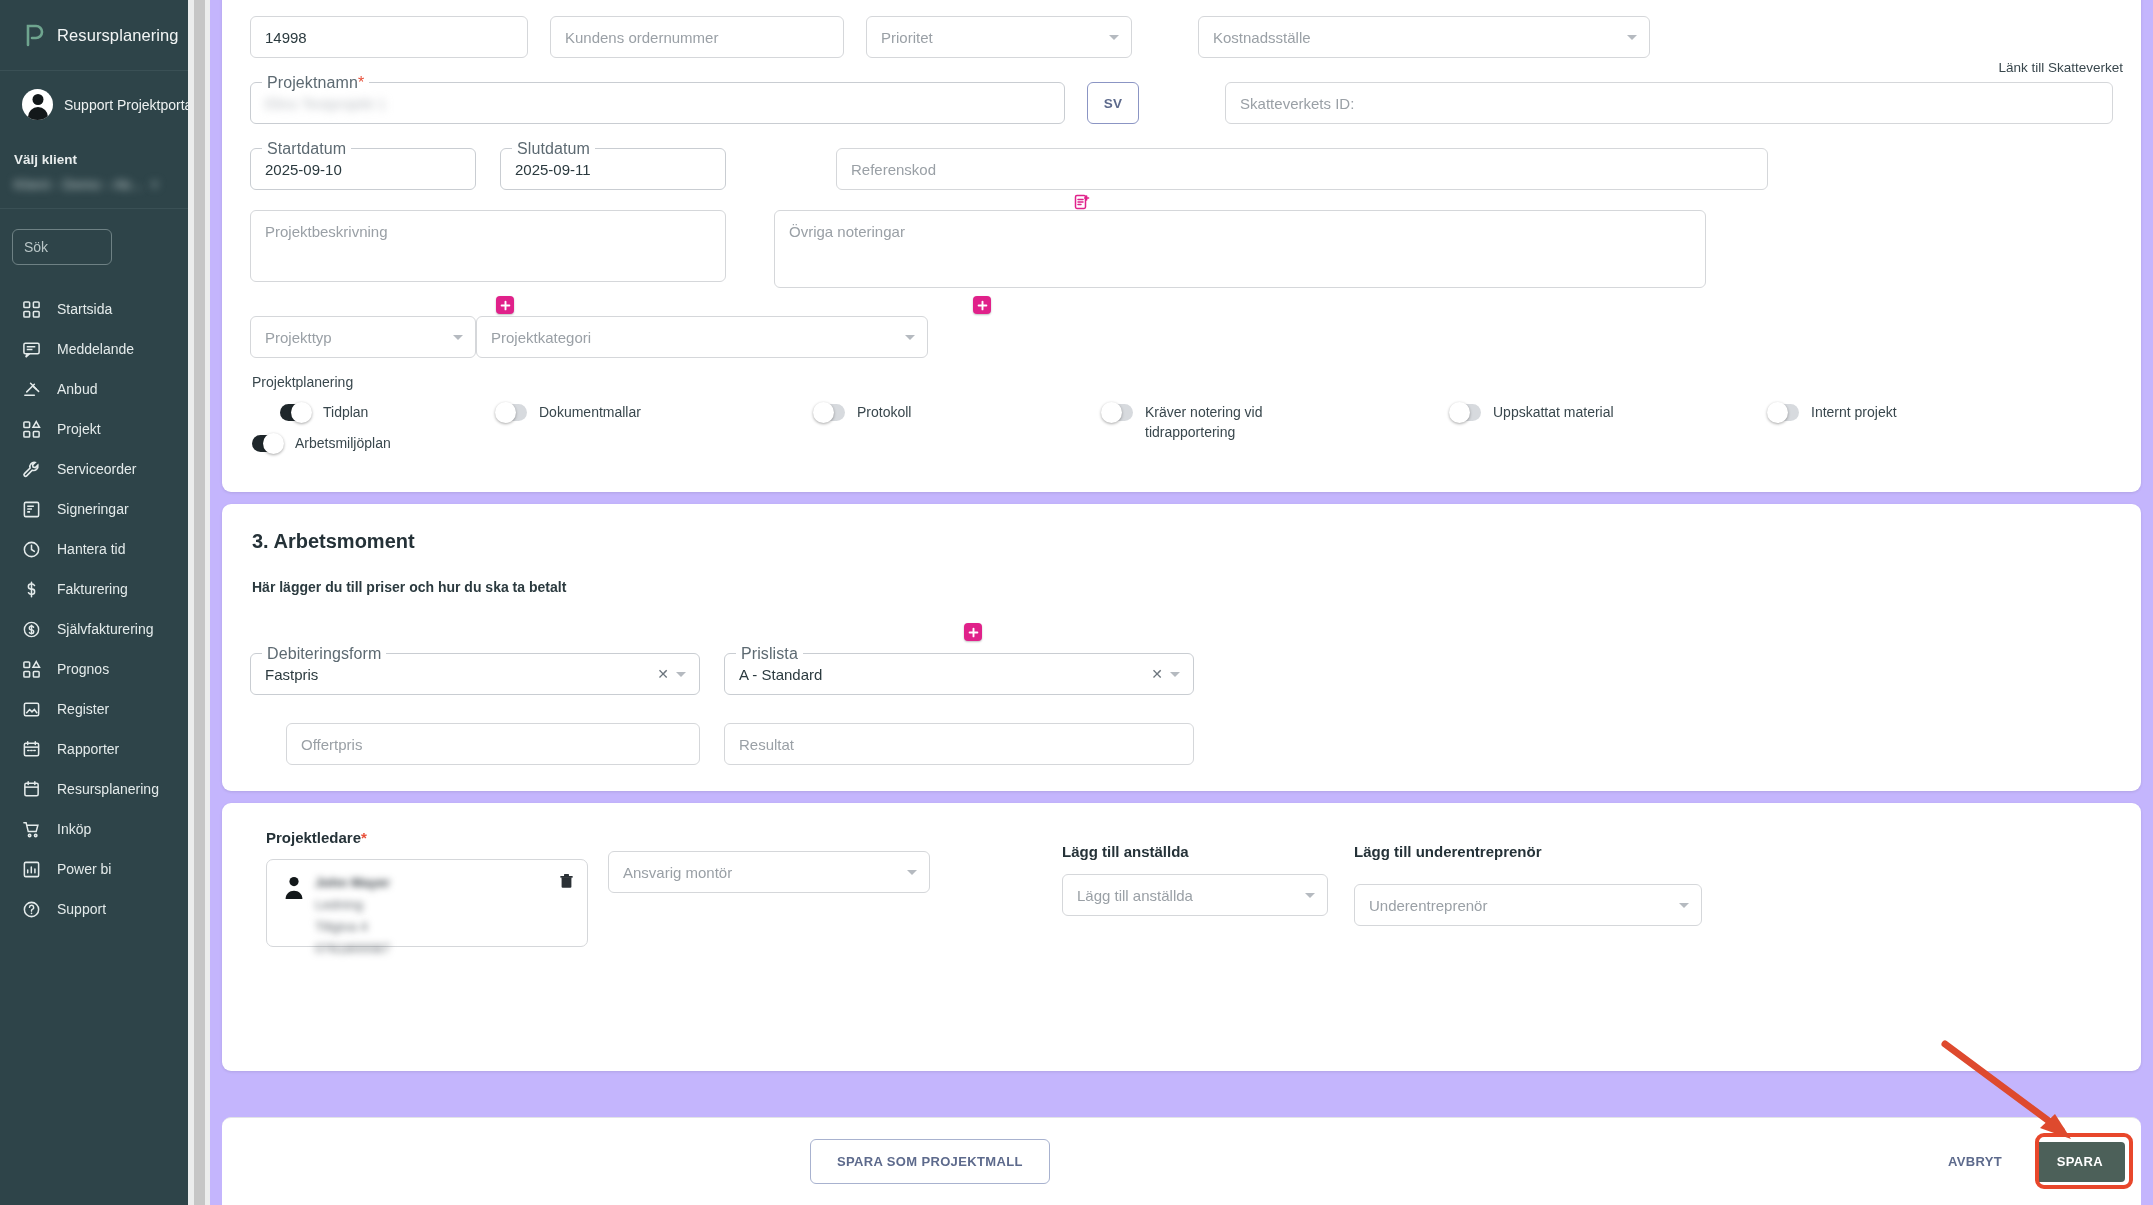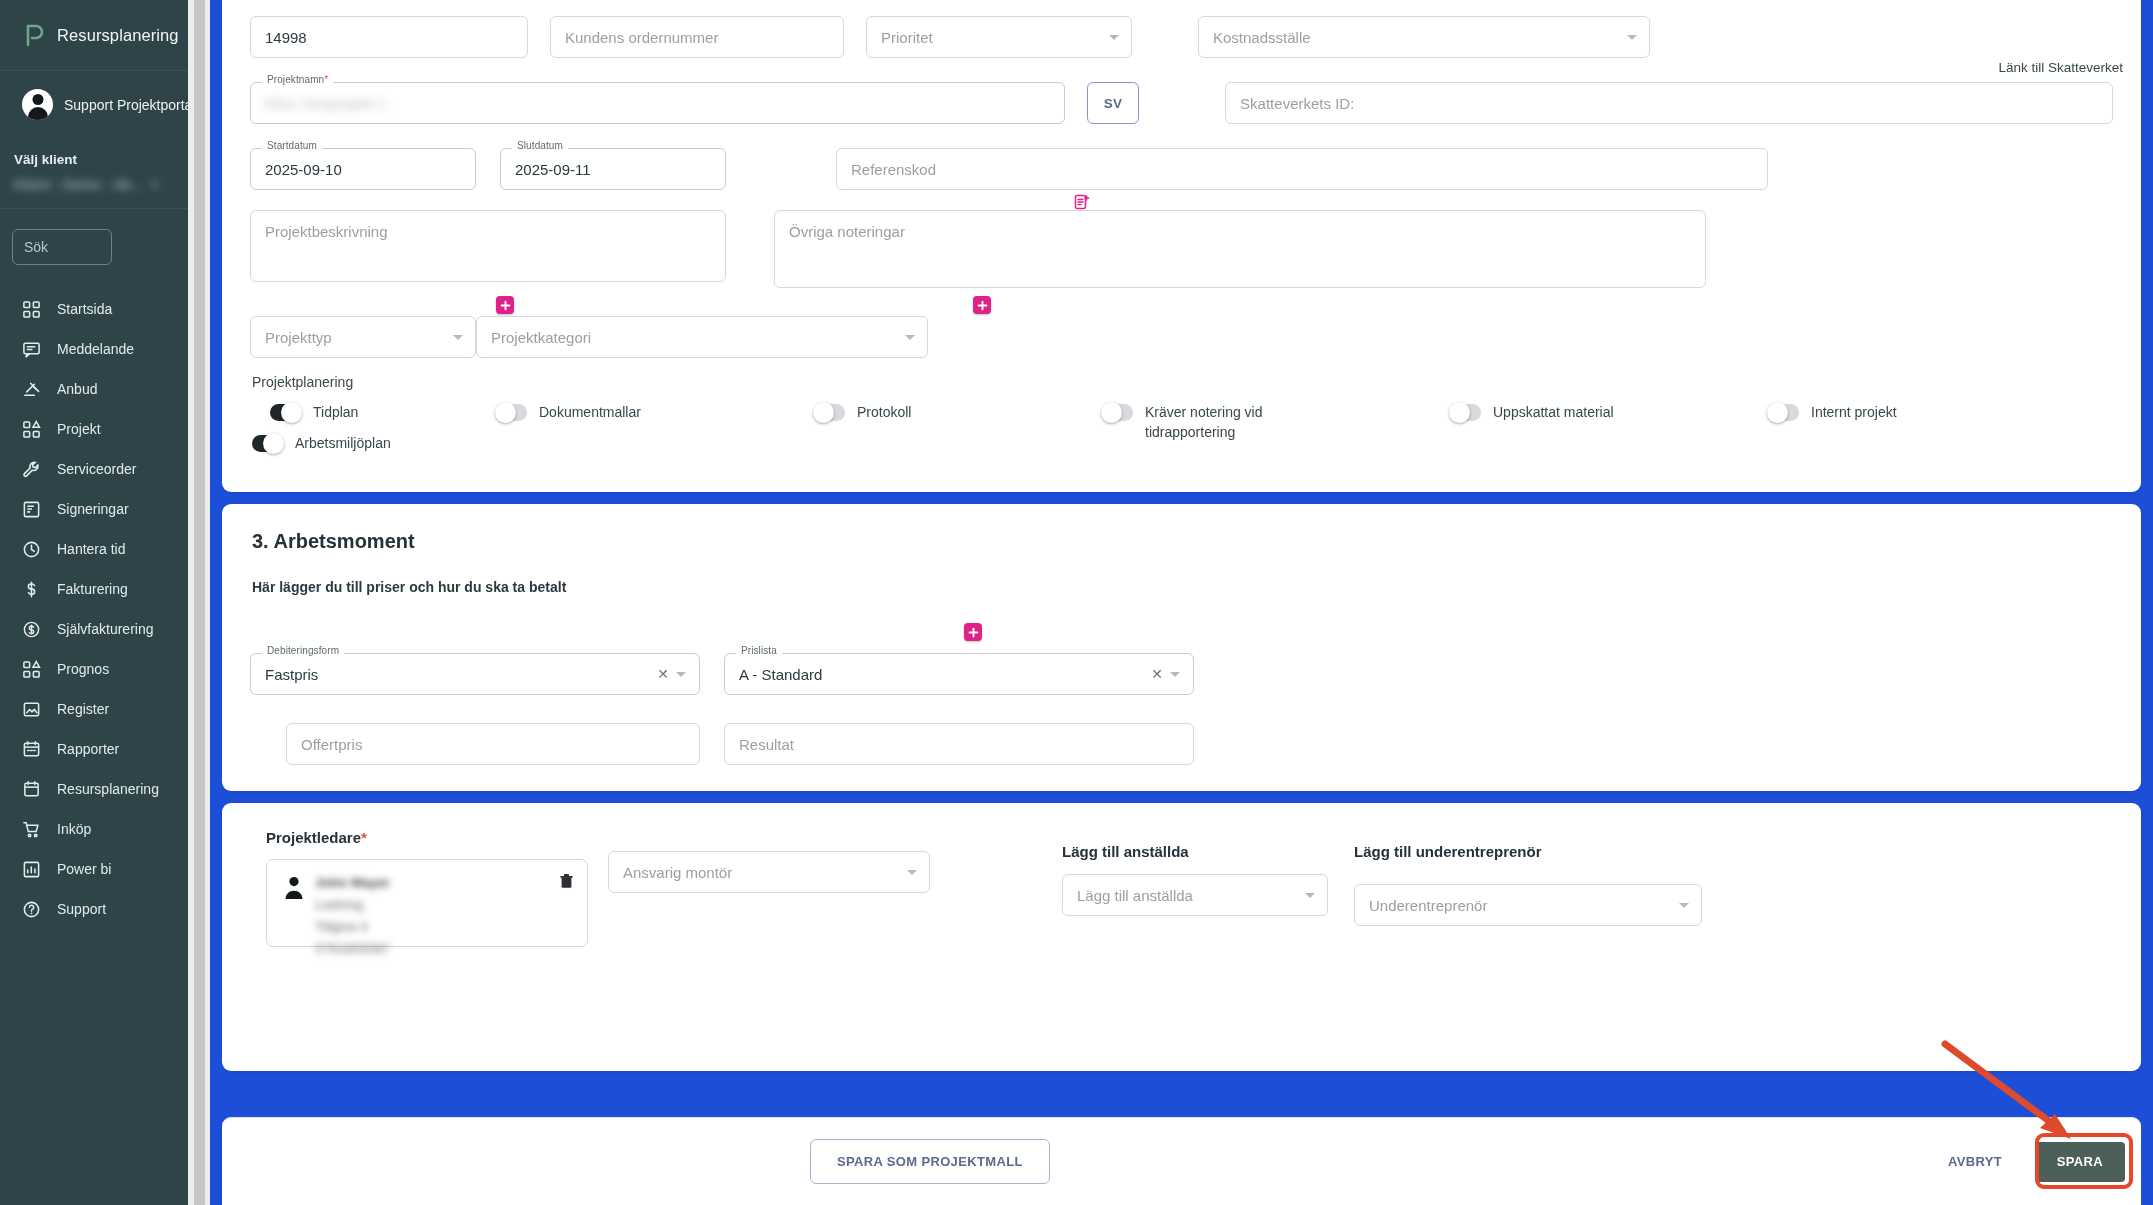--- a/index.html
+++ b/index.html
@@ -62,21 +62,21 @@
   .nav-label { font-size:14px; color:#e4ebeb; white-space:nowrap; }
 
   
   .scrollstrip { width:22px; min-width:22px; background:#eceded; position:relative; }
   .scrollthumb {
     position:absolute; left:6px; top:0; width:11px; height:1205px;
     background:#c6c6c6; border-radius:0;
   }
 
   
-  .main { flex:1; height:1205px; background:#1d4ed8; position:relative; overflow:hidden; }
+  .main { flex:1; height:1205px; background:#c4b5fd; position:relative; overflow:hidden; }
   .card {
     background:#fff; border-radius:9px; margin:0 12px;
     box-shadow:0 1px 3px rgba(0,0,0,.10);
   }
   .card.top { margin-top:-40px; padding:22px 28px 28px 28px; border-radius:0 0 9px 9px; }
   .card.mid { margin-top:12px; padding:26px 28px 26px 28px; }
   .card.bottom { margin-top:12px; padding:26px 28px 30px 28px; }
 
   
   .row { display:flex; }
@@ -87,21 +87,21 @@
     font-family:inherit; outline:none;
   }
   .inp::placeholder { color:#9aa0a6; opacity:1; }
   .inp.filled { color:#2b3a3f; }
   .legend-box {
     position:relative; height:42px; border:1px solid #c9cdd2; border-radius:6px;
     display:flex; align-items:center; padding:0 14px; background:#fff;
   }
   .legend {
     position:absolute; top:-8px; left:11px; background:#fff; padding:0 5px;
-    font-size:10px; color:#5d6a72; letter-spacing:.1px; line-height:1;
+    font-size:16px; color:#5d6a72; letter-spacing:.1px; line-height:1;
   }
   .legend .req { color:#e8503a; }
   .val { font-size:15px; color:#2b3a3f; }
   .val.ghost { color:#b9bdc2; filter:blur(4px); user-select:none; }
   .caret {
     width:0; height:0; border-left:5px solid transparent; border-right:5px solid transparent;
     border-top:5px solid #b5bac0; position:absolute; right:13px; top:50%; margin-top:-2px;
   }
   .clearx {
     position:absolute; right:30px; top:50%; transform:translateY(-50%);
@@ -472,21 +472,21 @@
         </div>
         <div class="fld" style="width:452px;">
           <input class="inp" placeholder="Projektkategori" style="">
           <span class="caret"></span>
         </div>
       </div>
 
       <div class="plan-title">Projektplanering</div>
 
       <div style="position:relative; height:62px;">
-        <div class="tgl-cell" style="position:absolute; left:0; top:0;padding-left:20px;">
+        <div class="tgl-cell" style="position:absolute; left:10px; top:0;padding-left:20px;">
           <span class="tgl on">
               <span class="knob"></span>
             </span>
           <span class="tgl-label">Tidplan</span>
         </div>
         <div class="tgl-cell" style="position:absolute; left:246px; top:0;">
           <span class="tgl">
               <span class="knob"></span>
             </span>
           <span class="tgl-label">Dokumentmallar</span>

